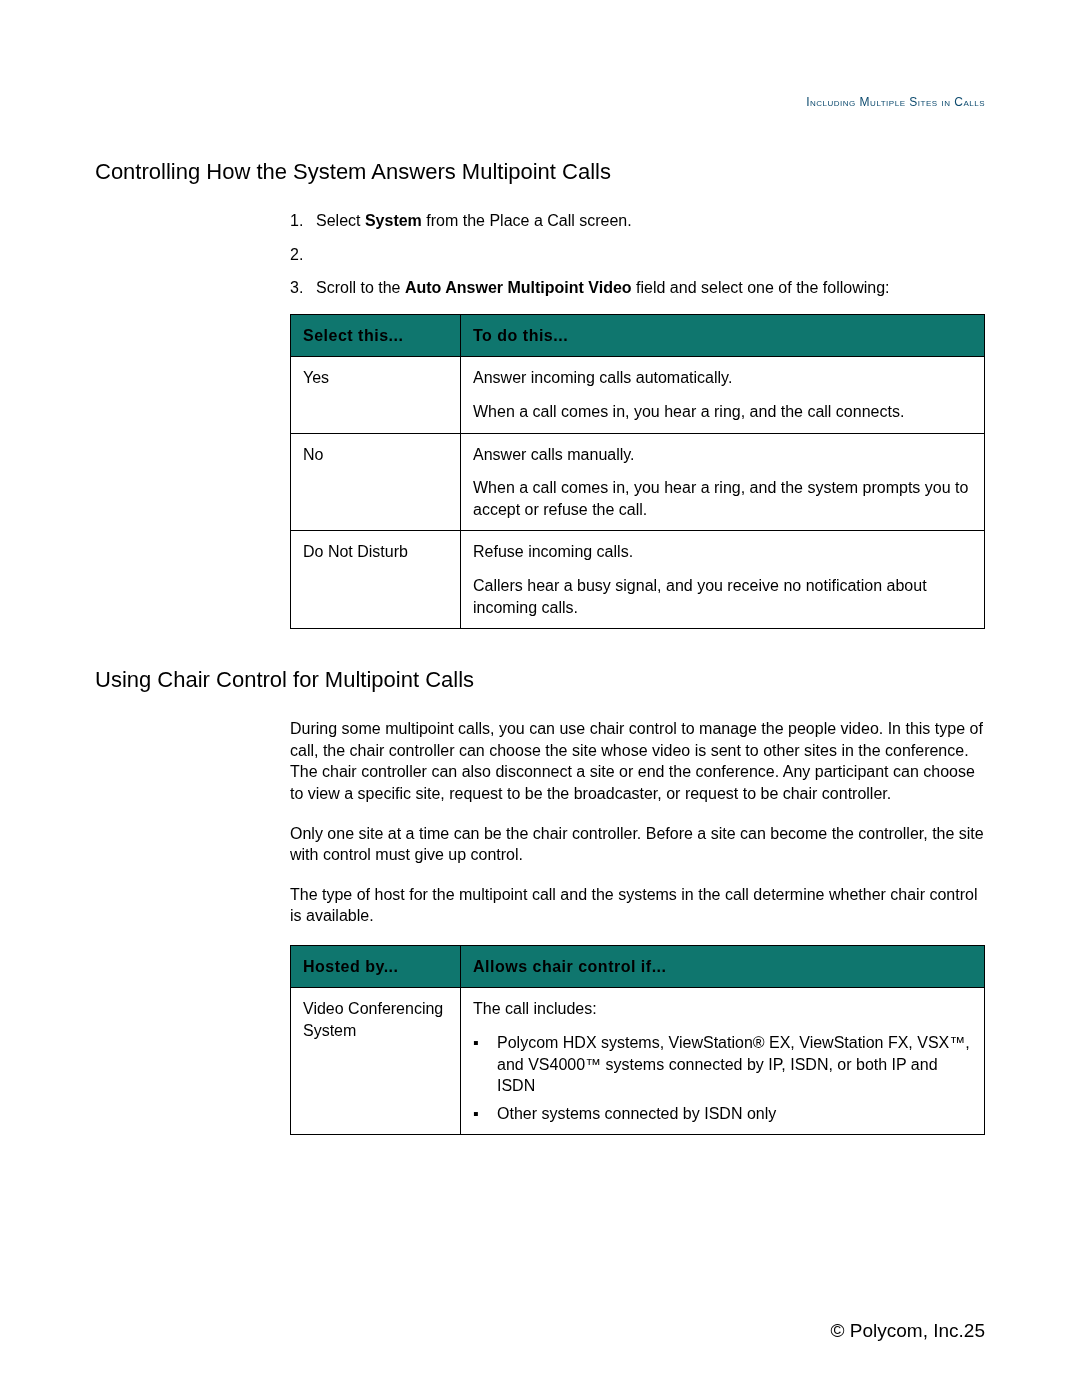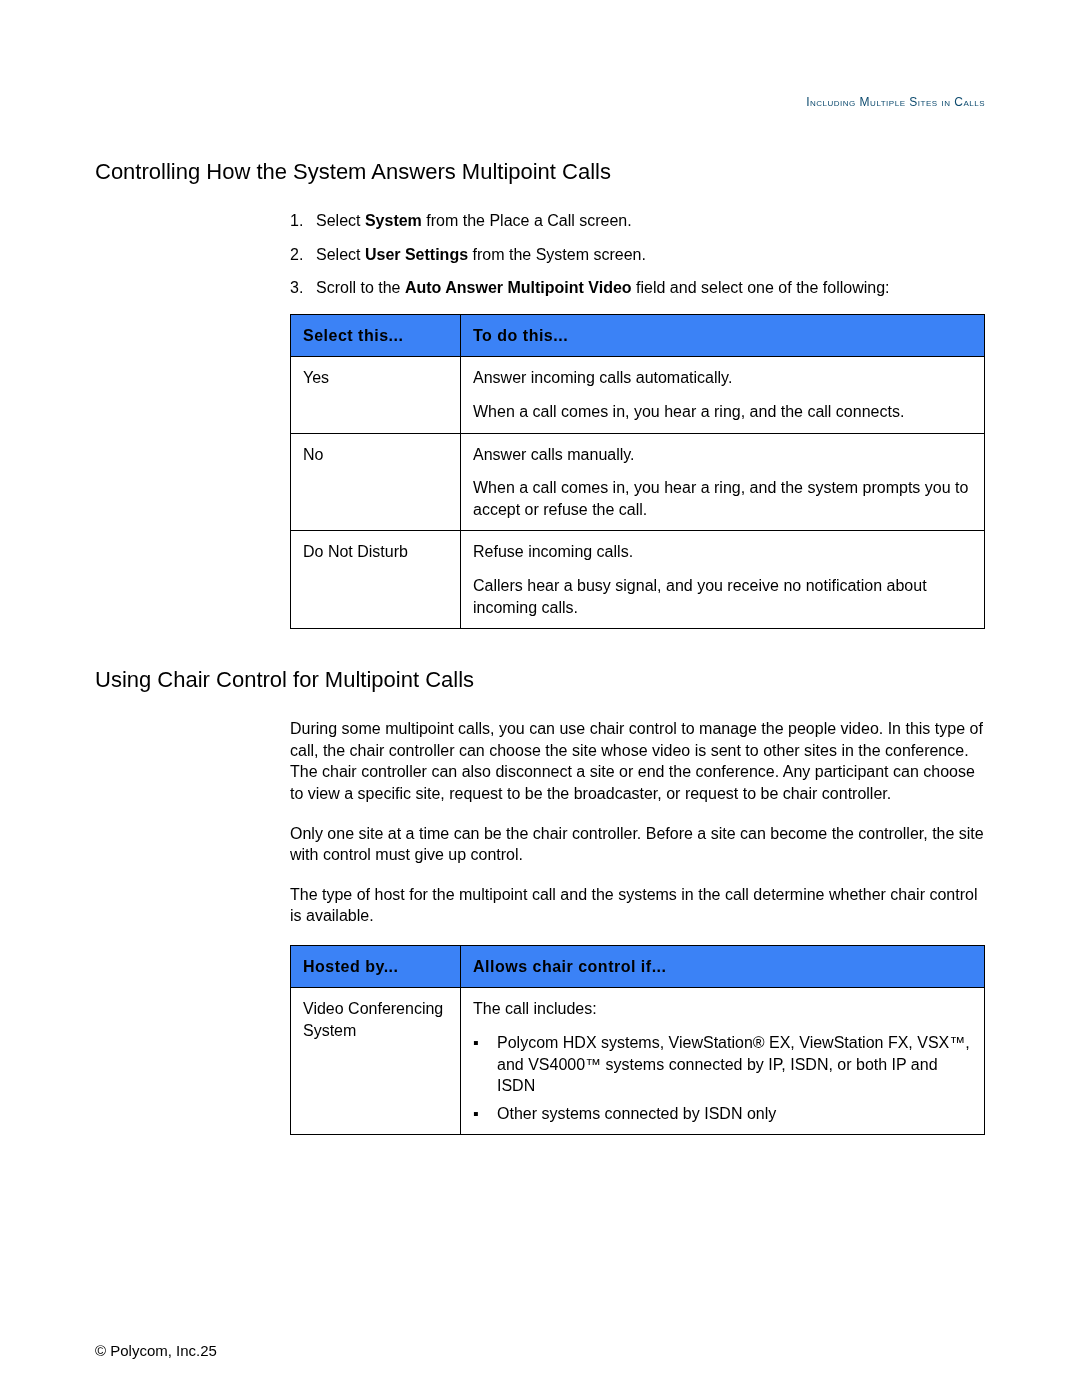--- a/index.html
+++ b/index.html
@@ -61,70 +61,67 @@
     margin-top: 10px;
   }
   table.doc th, table.doc td {
     border: 1px solid #000;
     vertical-align: top;
     text-align: left;
     padding: 10px 12px;
     line-height: 1.35;
   }
   table.doc th {
-    background: #3b82f6;
+    background: #0f766e;
     font-weight: bold;
     letter-spacing: 0.5px;
     font-size: 16px;
   }
   td .cell-lead { margin-bottom: 12px; }
   ul.bullets {
     list-style: none;
     padding-left: 0;
     margin: 0;
   }
   ul.bullets > li {
     display: flex;
     margin-top: 6px;
   }
   ul.bullets > li > .bul {
     width: 24px;
     flex: none;
   }
   .footer {
     position: absolute;
-    bottom: 38px;
+    bottom: 55px;
     left: 95px;
     right: 95px;
-    font-size: 15px;
+    font-size: 19px;
     display: flex;
-    justify-content: flex-start;
+    justify-content: flex-end;
   }
 </style>
 </head>
 <body>
 
 <div class="page">
   <div class="running-head">Including Multiple Sites in Calls</div>
 
   <h2 class="section-heading">Controlling How the System Answers Multipoint Calls</h2>
 
   <div class="indent-block-1">
     <ol class="steps">
       <li>
         <span class="num">1.</span>
         <span>
           <span>Select </span><span class="bold">System</span><span> from the Place a Call screen.</span>
         </span>
       </li>
       <li>
         <span class="num">2.</span>
-        <span>
-          <span>Select </span><span class="bold">User Settings</span><span> from the System screen.</span>
-        </span>
       </li>
       <li>
         <span class="num">3.</span>
         <span>
           <span>Scroll to the </span><span class="bold">Auto Answer Multipoint Video</span><span> field and select one of the following:</span>
         </span>
       </li>
     </ol>
 
     <table class="doc">

